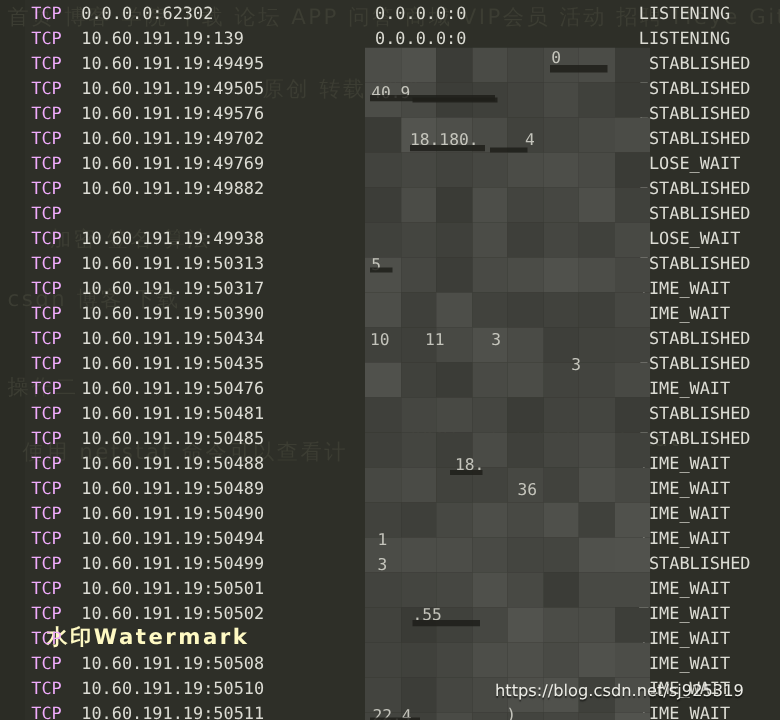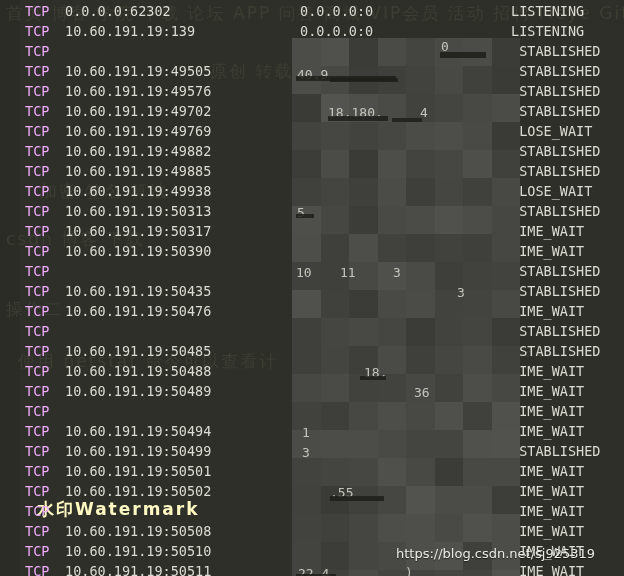--- a/index.html
+++ b/index.html
@@ -141,39 +141,39 @@
     <div class="wm-e">csdn  博客  下载</div>
     <div class="wm-f">使用 netstat 命令可以查看计</div>
     <div class="wm-h">原创  转载  翻译</div>
     <div class="wm-i">状况。下文介绍 netstat</div>
     <div class="wm-big">水印Watermark</div>
   </div>
 
   <div id="rows">
       <div class="row" style="top: 1px;"><span class="c-proto">TCP</span><span class="c-local">0.0.0.0:62302</span><span class="c-foreign" style="position: absolute; left: 300px;">0.0.0.0:0</span><span class="c-state">LISTENING</span></div>
       <div class="row" style="top: 21px;"><span class="c-proto">TCP</span><span class="c-local">10.60.191.19:139</span><span class="c-foreign" style="position: absolute; left: 300px;">0.0.0.0:0</span><span class="c-state">LISTENING</span></div>
-      <div class="row" style="top: 41px;"><span class="c-proto">TCP</span><span class="c-foreign" style="position: absolute; left: 300px;"></span><span class="c-state">ESTABLISHED</span></div>
+      <div class="row" style="top: 41px;"><span class="c-proto">TCP</span><span class="c-local">10.60.191.19:49495</span><span class="c-foreign" style="position: absolute; left: 300px;"></span><span class="c-state">ESTABLISHED</span></div>
       <div class="row" style="top: 61px;"><span class="c-proto">TCP</span><span class="c-local">10.60.191.19:49505</span><span class="c-foreign" style="position: absolute; left: 300px;"></span><span class="c-state">ESTABLISHED</span></div>
       <div class="row" style="top: 81px;"><span class="c-proto">TCP</span><span class="c-local">10.60.191.19:49576</span><span class="c-foreign" style="position: absolute; left: 300px;"></span><span class="c-state">ESTABLISHED</span></div>
       <div class="row" style="top: 101px;"><span class="c-proto">TCP</span><span class="c-local">10.60.191.19:49702</span><span class="c-foreign" style="position: absolute; left: 300px;"></span><span class="c-state">ESTABLISHED</span></div>
       <div class="row" style="top: 121px;"><span class="c-proto">TCP</span><span class="c-local">10.60.191.19:49769</span><span class="c-foreign" style="position: absolute; left: 300px;"></span><span class="c-state">CLOSE_WAIT</span></div>
       <div class="row" style="top: 141px;"><span class="c-proto">TCP</span><span class="c-local">10.60.191.19:49882</span><span class="c-foreign" style="position: absolute; left: 300px;"></span><span class="c-state">ESTABLISHED</span></div>
-      <div class="row" style="top: 161px;"><span class="c-proto">TCP</span><span class="c-local">10.60.191.19:49885</span><span class="c-foreign" style="position: absolute; left: 300px;"></span><span class="c-state">ESTABLISHED</span></div>
+      <div class="row" style="top: 161px;"><span class="c-proto">TCP</span><span class="c-foreign" style="position: absolute; left: 300px;"></span><span class="c-state">ESTABLISHED</span></div>
       <div class="row" style="top: 181px;"><span class="c-proto">TCP</span><span class="c-local">10.60.191.19:49938</span><span class="c-foreign" style="position: absolute; left: 300px;"></span><span class="c-state">CLOSE_WAIT</span></div>
       <div class="row" style="top: 201px;"><span class="c-proto">TCP</span><span class="c-local">10.60.191.19:50313</span><span class="c-foreign" style="position: absolute; left: 300px;"></span><span class="c-state">ESTABLISHED</span></div>
       <div class="row" style="top: 221px;"><span class="c-proto">TCP</span><span class="c-local">10.60.191.19:50317</span><span class="c-foreign" style="position: absolute; left: 300px;"></span><span class="c-state">TIME_WAIT</span></div>
       <div class="row" style="top: 241px;"><span class="c-proto">TCP</span><span class="c-local">10.60.191.19:50390</span><span class="c-foreign" style="position: absolute; left: 300px;"></span><span class="c-state">TIME_WAIT</span></div>
-      <div class="row" style="top: 261px;"><span class="c-proto">TCP</span><span class="c-foreign" style="position: absolute; left: 300px;"></span><span class="c-state">ESTABLISHED</span></div>
+      <div class="row" style="top: 261px;"><span class="c-proto">TCP</span><span class="c-local">10.60.191.19:50434</span><span class="c-foreign" style="position: absolute; left: 300px;"></span><span class="c-state">ESTABLISHED</span></div>
       <div class="row" style="top: 281px;"><span class="c-proto">TCP</span><span class="c-local">10.60.191.19:50435</span><span class="c-foreign" style="position: absolute; left: 300px;"></span><span class="c-state">ESTABLISHED</span></div>
       <div class="row" style="top: 301px;"><span class="c-proto">TCP</span><span class="c-local">10.60.191.19:50476</span><span class="c-foreign" style="position: absolute; left: 300px;"></span><span class="c-state">TIME_WAIT</span></div>
-      <div class="row" style="top: 321px;"><span class="c-proto">TCP</span><span class="c-foreign" style="position: absolute; left: 300px;"></span><span class="c-state">ESTABLISHED</span></div>
+      <div class="row" style="top: 321px;"><span class="c-proto">TCP</span><span class="c-local">10.60.191.19:50481</span><span class="c-foreign" style="position: absolute; left: 300px;"></span><span class="c-state">ESTABLISHED</span></div>
       <div class="row" style="top: 341px;"><span class="c-proto">TCP</span><span class="c-local">10.60.191.19:50485</span><span class="c-foreign" style="position: absolute; left: 300px;"></span><span class="c-state">ESTABLISHED</span></div>
       <div class="row" style="top: 361px;"><span class="c-proto">TCP</span><span class="c-local">10.60.191.19:50488</span><span class="c-foreign" style="position: absolute; left: 300px;"></span><span class="c-state">TIME_WAIT</span></div>
       <div class="row" style="top: 381px;"><span class="c-proto">TCP</span><span class="c-local">10.60.191.19:50489</span><span class="c-foreign" style="position: absolute; left: 300px;"></span><span class="c-state">TIME_WAIT</span></div>
-      <div class="row" style="top: 401px;"><span class="c-proto">TCP</span><span class="c-foreign" style="position: absolute; left: 300px;"></span><span class="c-state">TIME_WAIT</span></div>
+      <div class="row" style="top: 401px;"><span class="c-proto">TCP</span><span class="c-local">10.60.191.19:50490</span><span class="c-foreign" style="position: absolute; left: 300px;"></span><span class="c-state">TIME_WAIT</span></div>
       <div class="row" style="top: 421px;"><span class="c-proto">TCP</span><span class="c-local">10.60.191.19:50494</span><span class="c-foreign" style="position: absolute; left: 300px;"></span><span class="c-state">TIME_WAIT</span></div>
       <div class="row" style="top: 441px;"><span class="c-proto">TCP</span><span class="c-local">10.60.191.19:50499</span><span class="c-foreign" style="position: absolute; left: 300px;"></span><span class="c-state">ESTABLISHED</span></div>
       <div class="row" style="top: 461px;"><span class="c-proto">TCP</span><span class="c-local">10.60.191.19:50501</span><span class="c-foreign" style="position: absolute; left: 300px;"></span><span class="c-state">TIME_WAIT</span></div>
       <div class="row" style="top: 481px;"><span class="c-proto">TCP</span><span class="c-local">10.60.191.19:50502</span><span class="c-foreign" style="position: absolute; left: 300px;"></span><span class="c-state">TIME_WAIT</span></div>
       <div class="row" style="top: 501px;"><span class="c-proto">TCP</span><span class="c-foreign" style="position: absolute; left: 300px;"></span><span class="c-state">TIME_WAIT</span></div>
       <div class="row" style="top: 521px;"><span class="c-proto">TCP</span><span class="c-local">10.60.191.19:50508</span><span class="c-foreign" style="position: absolute; left: 300px;"></span><span class="c-state">TIME_WAIT</span></div>
       <div class="row" style="top: 541px;"><span class="c-proto">TCP</span><span class="c-local">10.60.191.19:50510</span><span class="c-foreign" style="position: absolute; left: 300px;"></span><span class="c-state">TIME_WAIT</span></div>
       <div class="row" style="top: 561px;"><span class="c-proto">TCP</span><span class="c-local">10.60.191.19:50511</span><span class="c-foreign" style="position: absolute; left: 300px;"></span><span class="c-state">TIME_WAIT</span></div>
     </div>
 

